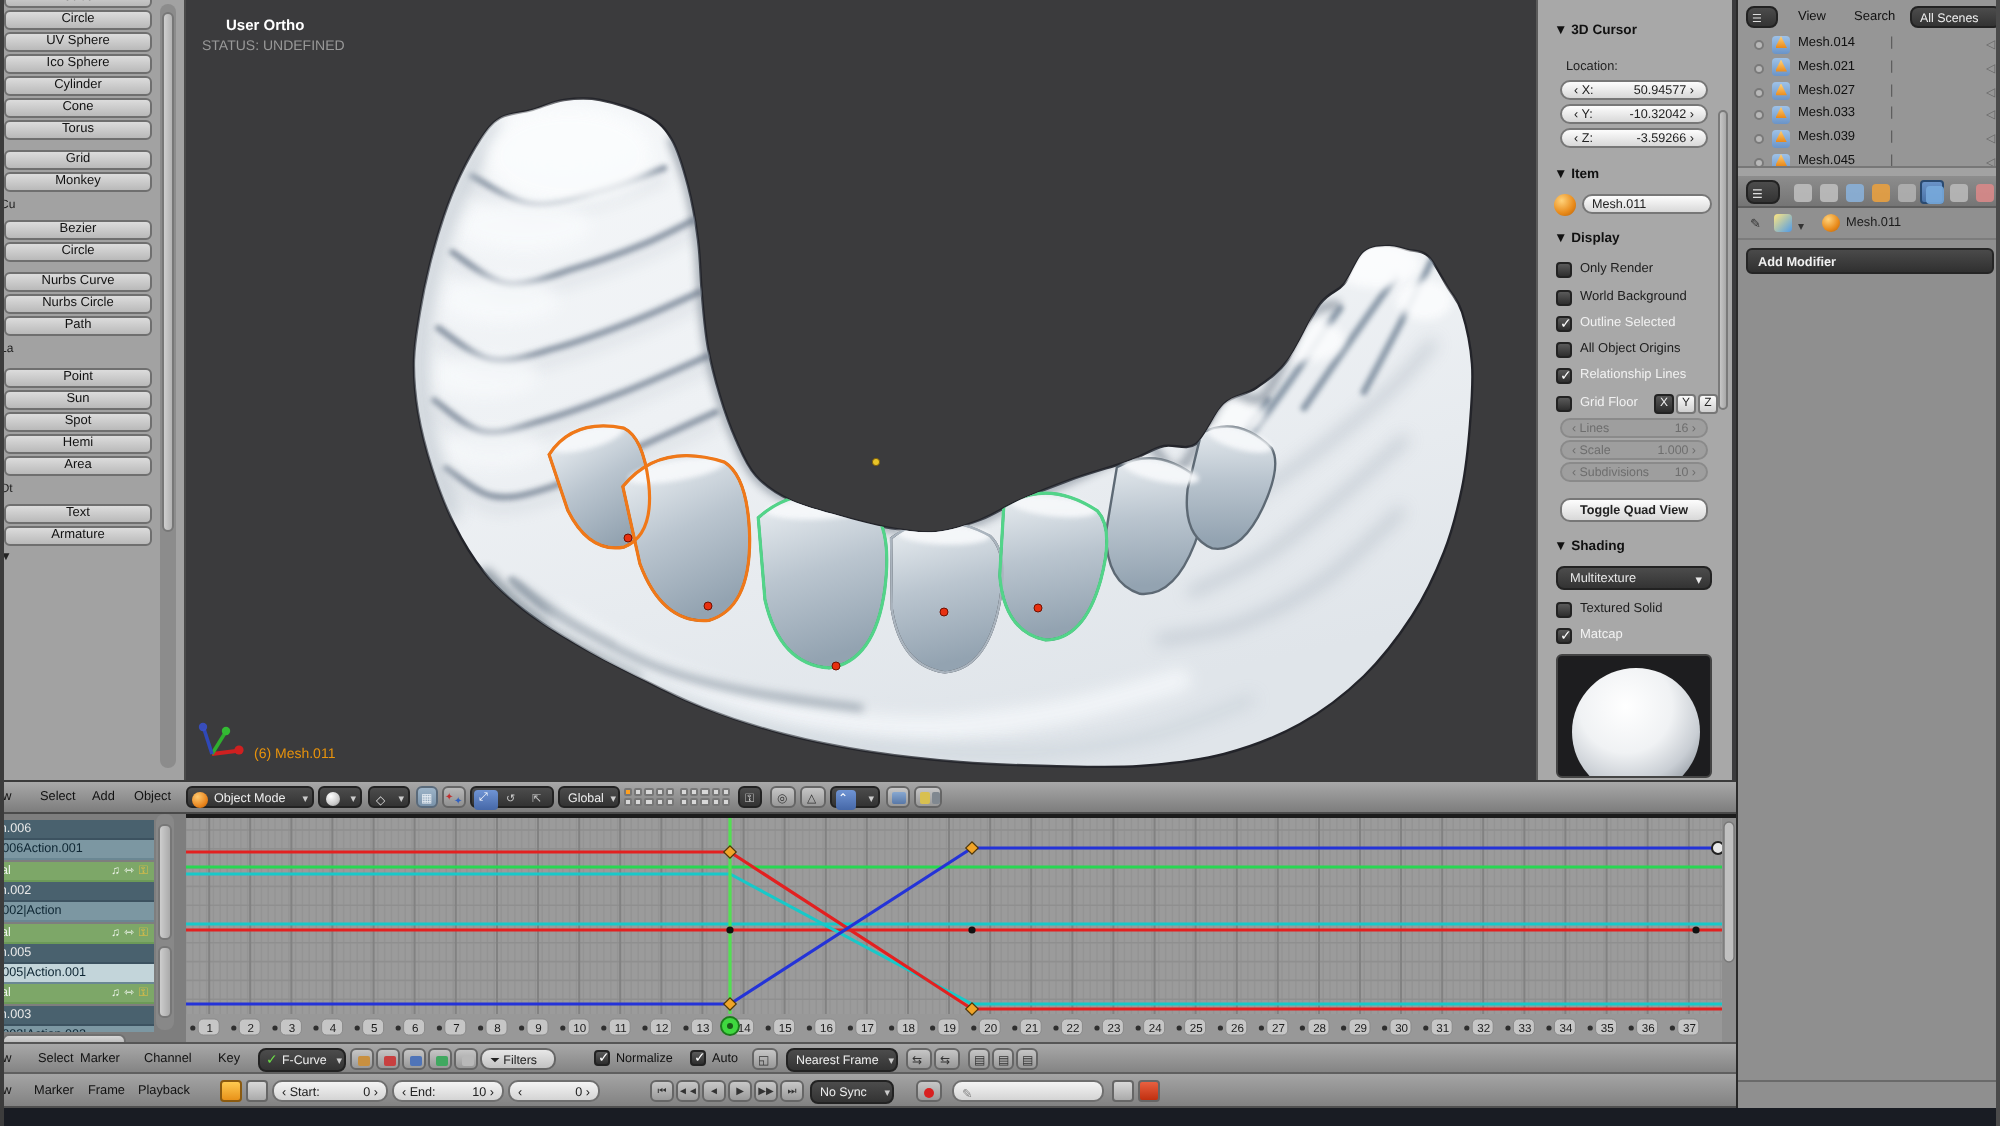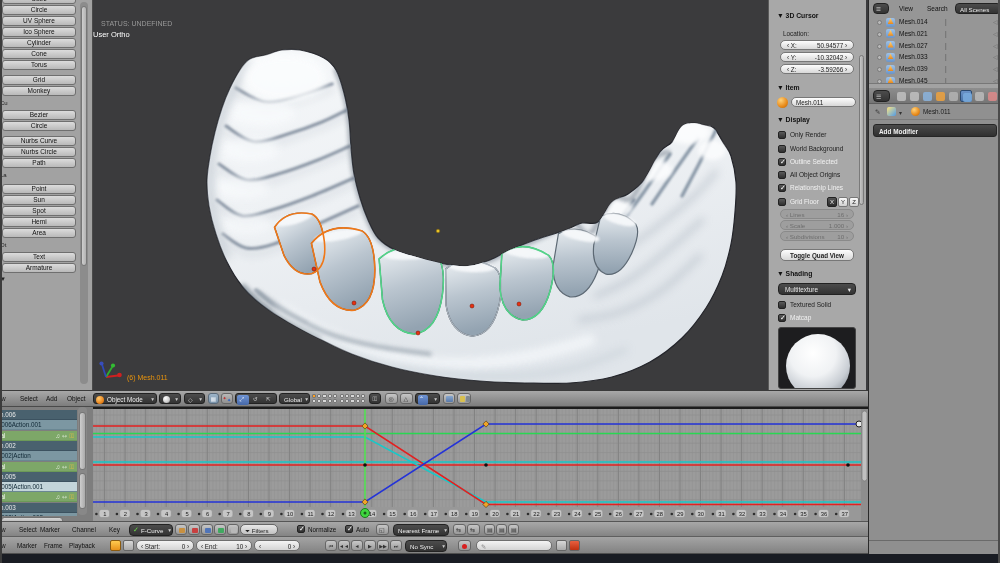--- a/index.html
+++ b/index.html
@@ -12,21 +12,21 @@
   #shelf { left:0; top:0; width:93px; height:390px; background:#a2a2a2; border-right:1px solid #4a4a4a; }
   .tbtn { position:absolute; left:2px; width:74px; height:10px; border-radius:3px;
     background:linear-gradient(#dcdcdc,#b9b9b9); border:1px solid #6f6f6f;
     font-size:6.5px; color:#111; text-align:center; line-height:8px; }
   .tsec { position:absolute; left:0; width:79px; font-size:6px; color:#222; }
   #shelf-sb { position:absolute; left:80px; top:2px; width:8px; height:382px; background:#8c8c8c; border-radius:4px; }
   #shelf-thumb { position:absolute; left:81px; top:6px; width:6px; height:260px; background:linear-gradient(90deg,#cfcfcf,#b2b2b2); border-radius:3px; border:1px solid #777; }
 
   
   #view3d { left:93px; top:0; width:775px; height:390px; background:#3b3b3d; overflow:hidden; }
-  #vhud1 { left:0; top:8px; color:#fff; font-size:7.5px; font-weight:normal;margin-top:22px; }
+  #vhud1 { left:20px; top:8px; color:#fff; font-size:7.5px; font-weight:bold; }
   #vhud2 { left:8px; top:20px; color:#999; font-size:7px; }
   #meshlabel { left:34px; top:374px; color:#e8930c; font-size:7px; }
 
   
   #npanel { left:768px; top:0; width:98px; height:390px; background:#a8a8a8; border-left:1px solid #5a5a5a; font-size:6.5px; color:#1c1c1c; }
   .ptitle { position:absolute; left:8px; font-weight:bold; font-size:6.8px; color:#111; }
   .pfield { position:absolute; left:11px; width:74px; height:10px; border-radius:5px;
     background:linear-gradient(#fdfdfd,#d8d8d8); border:1px solid #777; font-size:6.3px; color:#222; }
   .pfield .fl { position:absolute; left:6px; top:1px; }
   .pfield .fr { position:absolute; right:6px; top:1px; }

